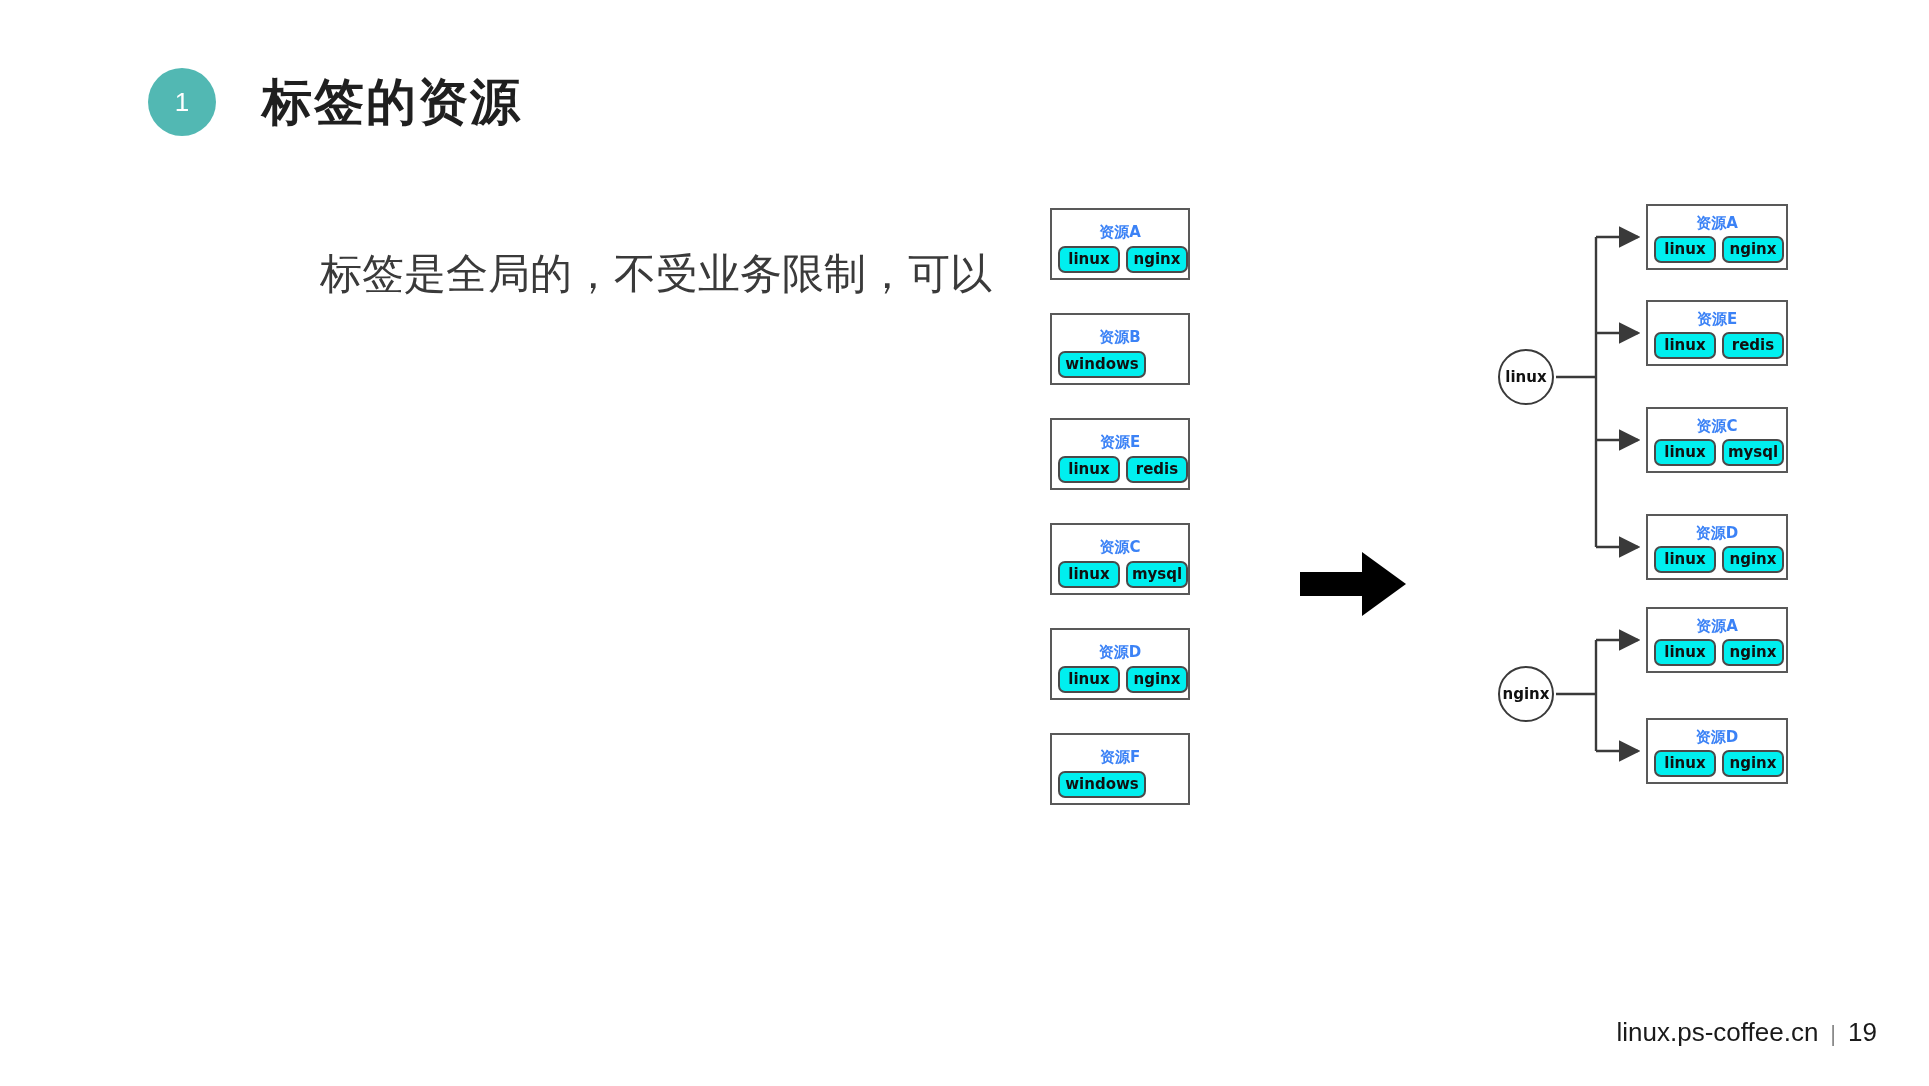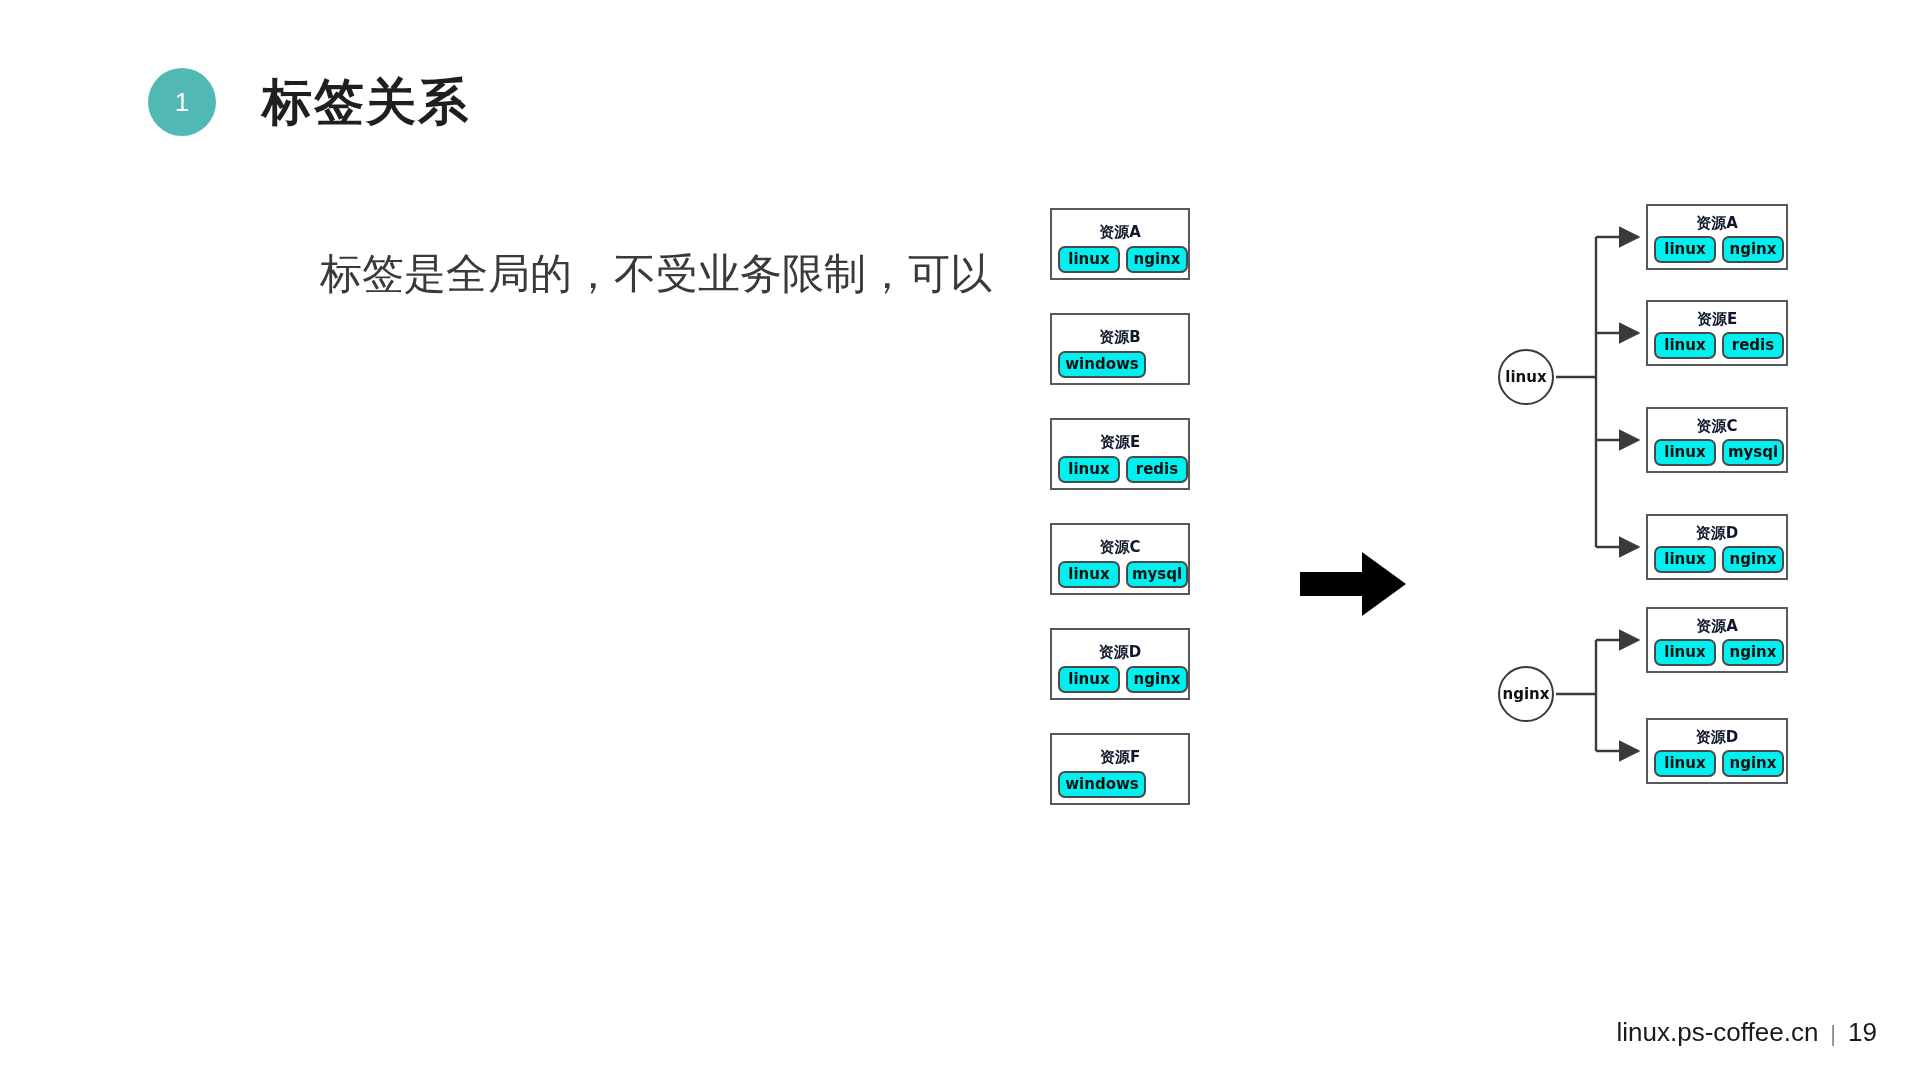--- a/index.html
+++ b/index.html
@@ -48,21 +48,21 @@
     background: #ffffff;
     display: flex; flex-direction: column;
     justify-content: flex-end;
     padding: 0;
     position: relative;
   }
   .res-title {
     text-align: center;
     font-size: 15px;
     font-weight: bold;
-    color: #0f172a;
+    color: #3b82f6;
     font-family: "DejaVu Sans", "Liberation Sans", sans-serif;
     line-height: 1;
   }
   .tag-row {
     display: flex; justify-content: space-between;
     padding: 0 6px 5px 6px;
     gap: 6px;
   }
   .tag-row.right-only { justify-content: flex-start; }
   .tag {
@@ -118,21 +118,21 @@
 </style>
 </head>
 <body>
 
 <div id="slide">
 
   <div id="header">
     <div id="badge">
       <span>1</span>
     </div>
-    <div id="slide-title">标签关系</div>
+    <div id="slide-title">标签的资源</div>
   </div>
 
   <div id="copy">
     <p>标签是全局的，不受业务限制，可以</p>
     <div id="para-gap"></div>
   </div>
 
   <div id="left-col">
 
     <div class="res-card">

